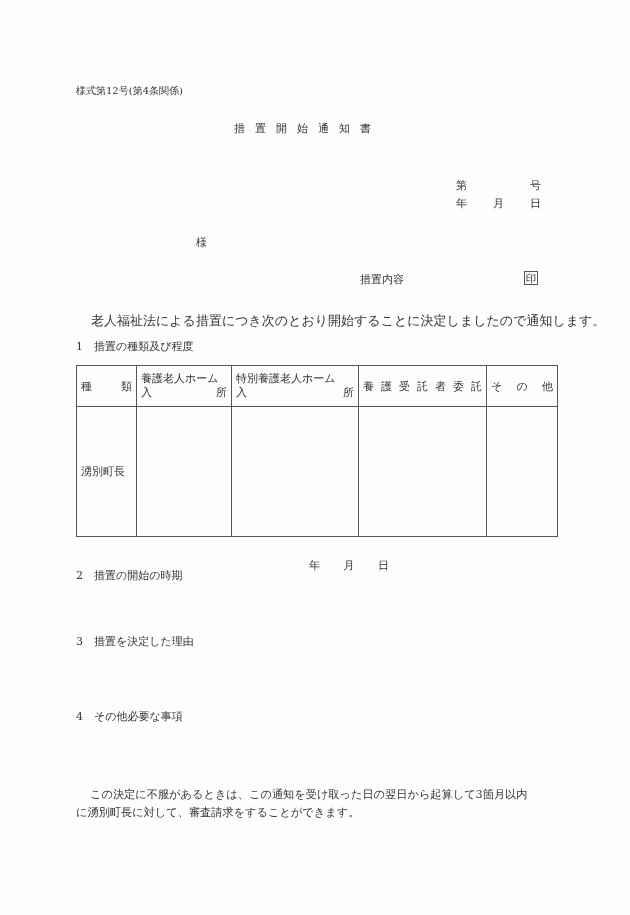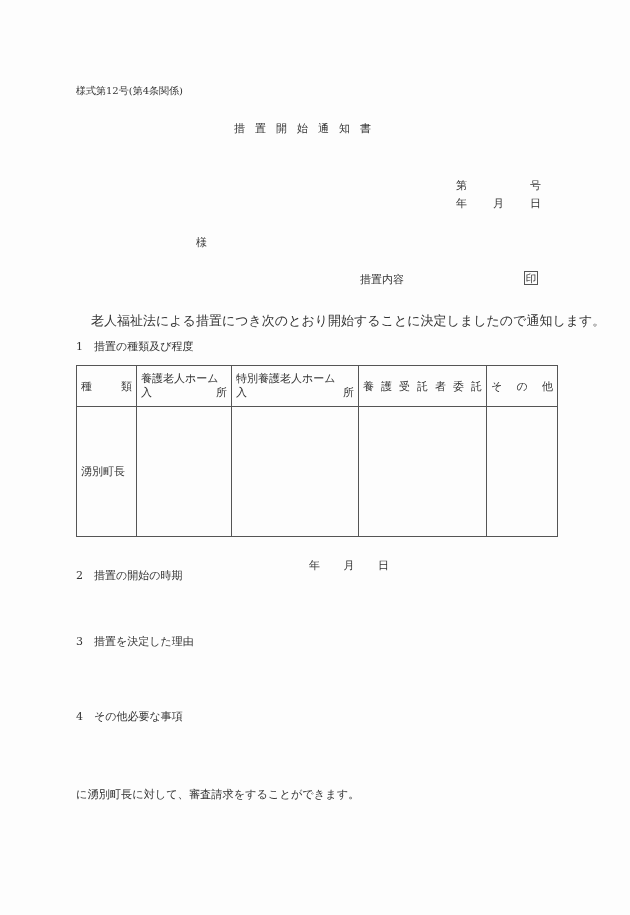--- a/index.html
+++ b/index.html
@@ -125,14 +125,15 @@
 <div class="abs sec2-date">
   <span>年</span>
   <span>月</span>
   <span>日</span>
 </div>
 
 <div class="abs sec3">3　措置を決定した理由</div>
 <div class="abs sec4">4　その他必要な事項</div>
 
 <div class="abs notice">
+  <div class="indent">この決定に不服があるときは、この通知を受け取った日の翌日から起算して3箇月以内</div>
   <div>に湧別町長に対して、審査請求をすることができます。</div>
 </div>
 
 </body></html>

